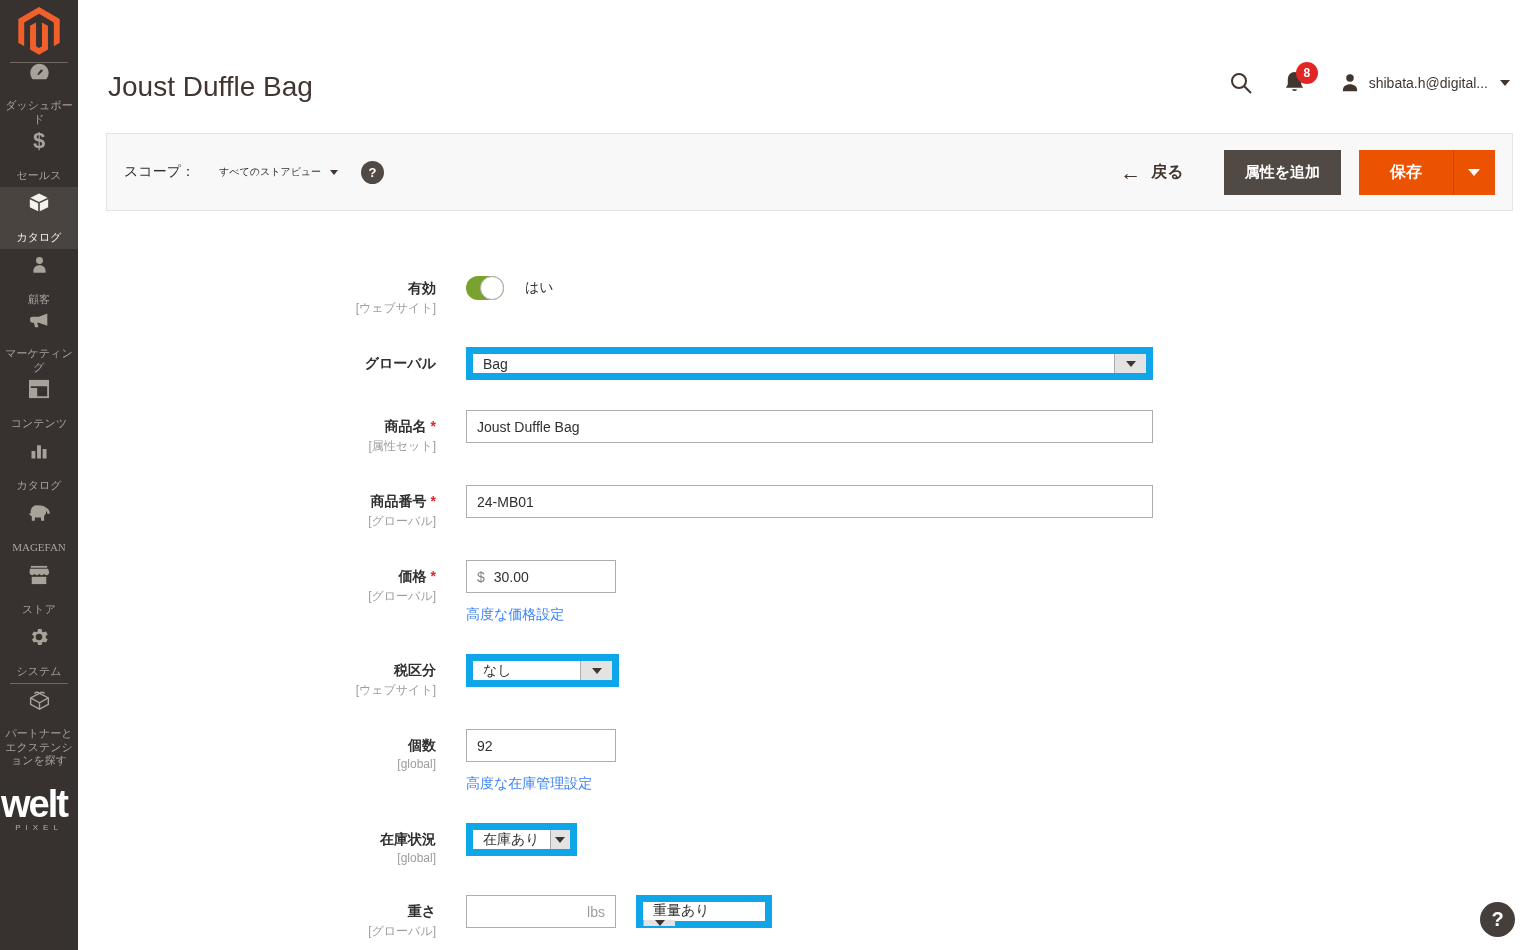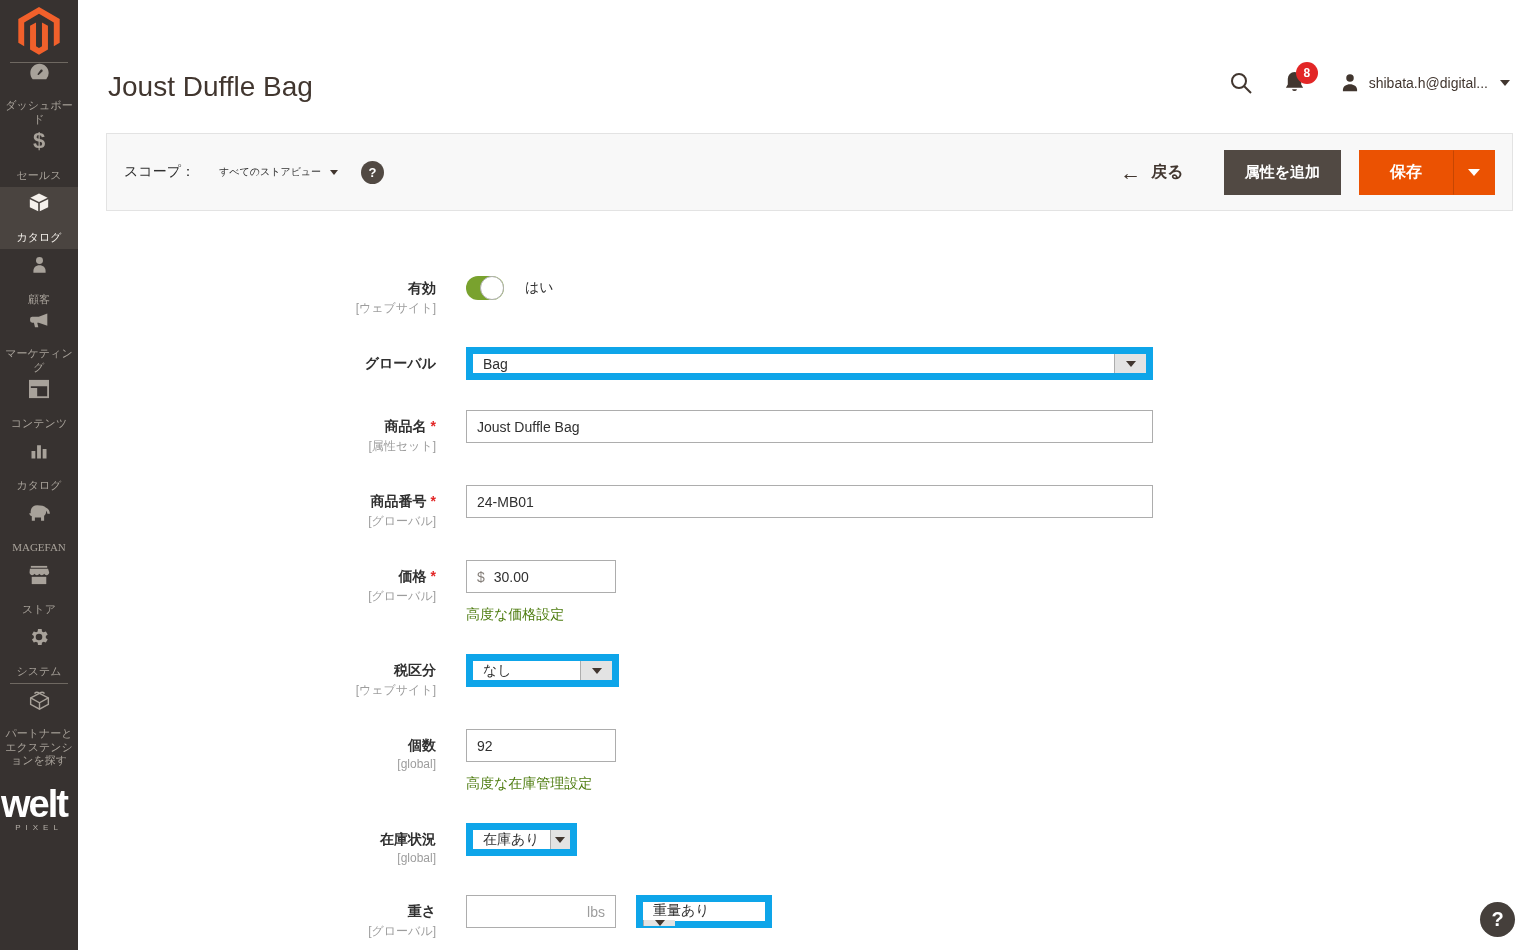--- a/index.html
+++ b/index.html
@@ -77,21 +77,21 @@
   .addon { display:flex; align-items:center; height:33px; width:150px; border:1px solid #adadad; background:#fff; padding:0 10px; }
   .addon input { border:none; outline:none; flex:1; min-width:0; height:100%; font-size:14px; font-family:inherit; color:#303030; background:transparent; }
   .prefix { color:#857f7a; font-size:14px; margin-right:9px; }
   .suffix { color:#9d9d9d; font-size:14px; margin-left:9px; }
 
   .select { display:flex; height:33px; border:7px solid #0ea5e9; background:#fff; align-items:stretch; cursor:pointer; }
   .select-value { flex:1; display:flex; align-items:center; padding:0 10px; font-size:14px; color:#303030; white-space:nowrap; }
   .select-btn { width:32px; background:#e3e3e3; border-left:1px solid #adadad; display:flex; align-items:center; justify-content:center; }
   .sel-w687 { width:687px; } .sel-w153 { width:153px;gap:40px; } .sel-w111 { width:111px; } .sel-w112 { width:136px; margin-left:20px;flex-direction:column; }
 
-  .adv-link { display:inline-block; margin-top:13px; font-size:14px; color:#4d7c0f; cursor:pointer; text-decoration:none; align-self:flex-start; }
+  .adv-link { display:inline-block; margin-top:13px; font-size:14px; color:#3b82f6; cursor:pointer; text-decoration:none; align-self:flex-start; }
 
   .toggle { width:38px; height:24px; border-radius:13px; background:#79a22e; position:relative; cursor:pointer; flex:none; }
   .knob { position:absolute; right:0; top:0; width:24px; height:24px; background:#fff; border:1px solid #b0b0b0; border-radius:50%; }
   .toggle-label { font-size:14px; color:#303030; margin-left:21px; }
 
   .help-fab { position:absolute; right:25px; bottom:13px; width:35px; height:35px; border-radius:50%; background:#453f3b;
               color:#fff; display:flex; align-items:center; justify-content:center; font-size:20px; font-weight:bold; cursor:pointer; z-index:30; }
 </style>
 </head>
 <body>

